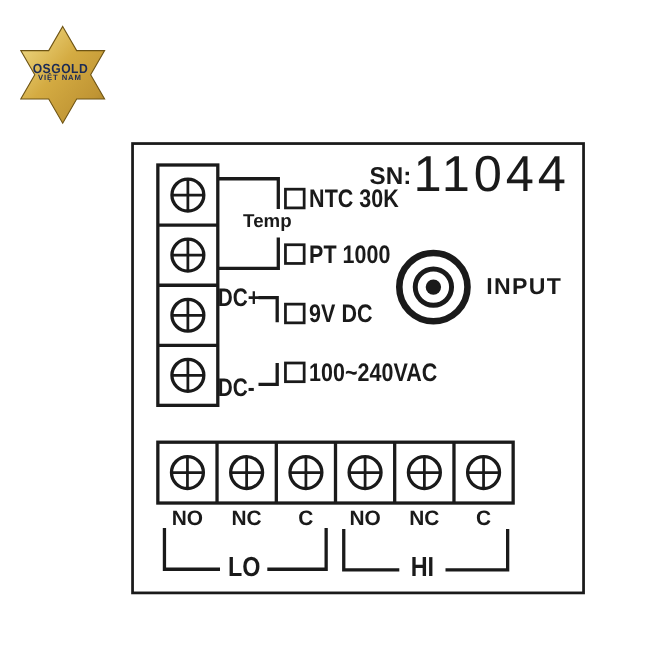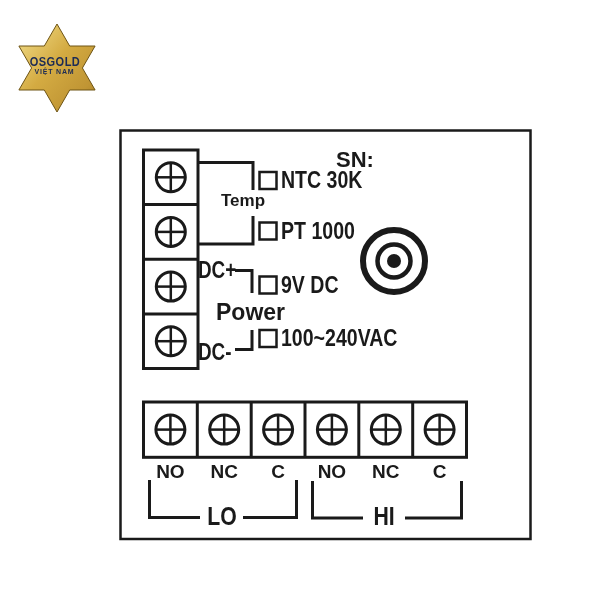--- a/index.html
+++ b/index.html
@@ -130,31 +130,32 @@
     <g stroke="#1a1a1a" fill="none" stroke-width="3">
       <polyline points="312.5,469 312.5,506 363,506"></polyline>
       <polyline points="405,506 461.5,506 461.5,469"></polyline>
     </g>
   </svg>
 
   <div class="txt logo-txt" style="left:14.5px;top:43.5px;width:80px;font-size:12px;letter-spacing:.5px;transform:scaleX(.92);transform-origin:center;">OSGOLD</div>
   <div class="txt logo-txt" style="left:14.5px;top:55.8px;width:80px;font-size:7px;letter-spacing:.8px;">VIỆT NAM</div>
 
   <div class="txt" style="left:336px;top:137px;font-size:22px;">SN:</div>
+  <div class="txt serial-value" style="left:376px;top:122.5px;font-size:46px;">11044</div>
 
   <div class="txt" style="left:221px;top:180px;font-size:17px;">Temp</div>
   <div class="txt cond" style="left:281px;top:157px;font-size:23px;">NTC 30K</div>
   <div class="txt cond" style="left:281px;top:207.5px;font-size:23px;">PT 1000</div>
 
   <div class="txt cond2" style="left:198px;top:247px;font-size:23px;">DC+</div>
-  <div class="txt" style="left:216px;top:289px;font-size:23px;">Power</div>
   <div class="txt cond" style="left:281px;top:262px;font-size:23px;">9V DC</div>
   <div class="txt cond" style="left:281px;top:315px;font-size:23px;">100~240VAC</div>
   <div class="txt cond2" style="left:198px;top:329px;font-size:23px;">DC-</div>
 
+  <div class="txt" style="left:442px;top:237.5px;font-size:21px;letter-spacing:1.2px;">INPUT</div>
 
   <div class="txt ctr" style="left:140.4px;top:450px;width:60px;font-size:19px;">NO</div>
   <div class="txt ctr" style="left:194.2px;top:450px;width:60px;font-size:19px;">NC</div>
   <div class="txt ctr" style="left:248.1px;top:450px;width:60px;font-size:19px;">C</div>
   <div class="txt ctr" style="left:301.9px;top:450px;width:60px;font-size:19px;">NO</div>
   <div class="txt ctr" style="left:355.8px;top:450px;width:60px;font-size:19px;">NC</div>
   <div class="txt ctr" style="left:409.6px;top:450px;width:60px;font-size:19px;">C</div>
 
   <div class="txt ctr" style="left:191.5px;top:492px;width:60px;font-size:25px;transform:scaleX(.85);transform-origin:center;">LO</div>
   <div class="txt ctr" style="left:354px;top:492px;width:60px;font-size:25px;transform:scaleX(.85);transform-origin:center;">HI</div>

